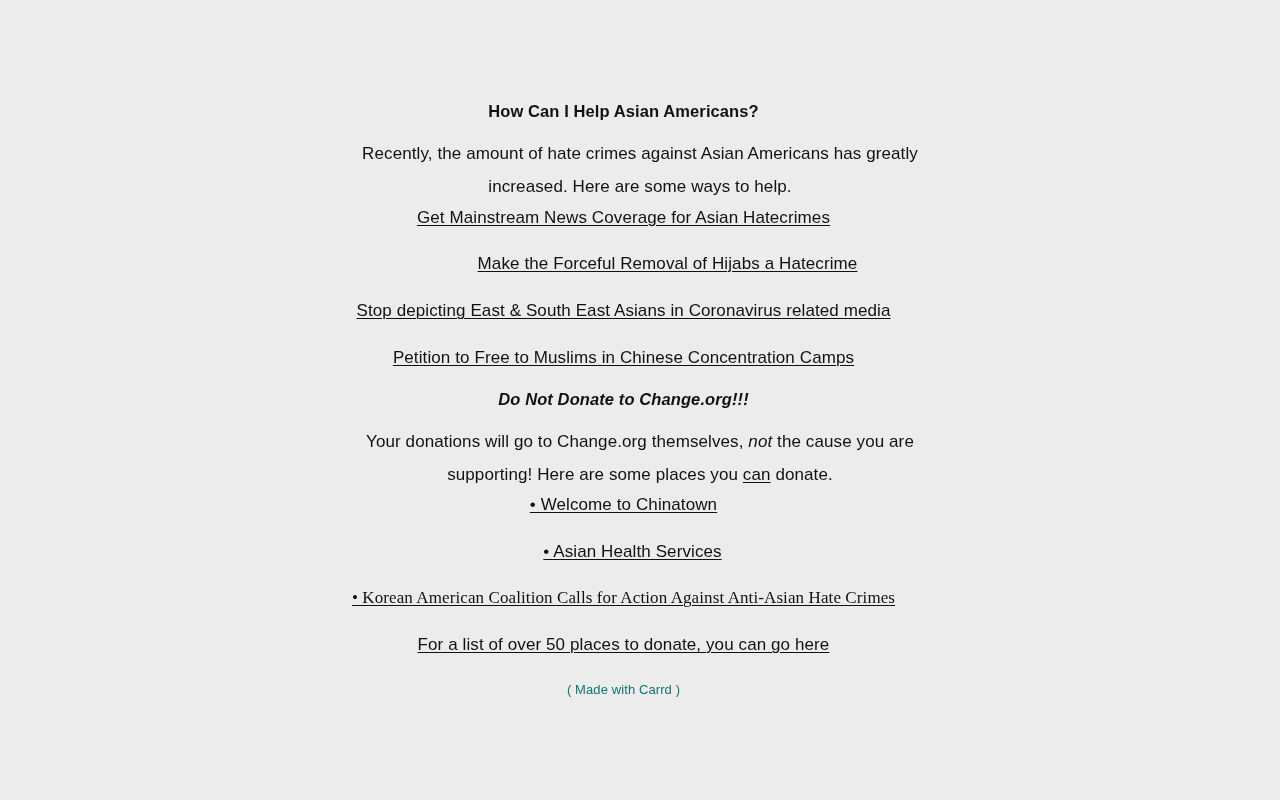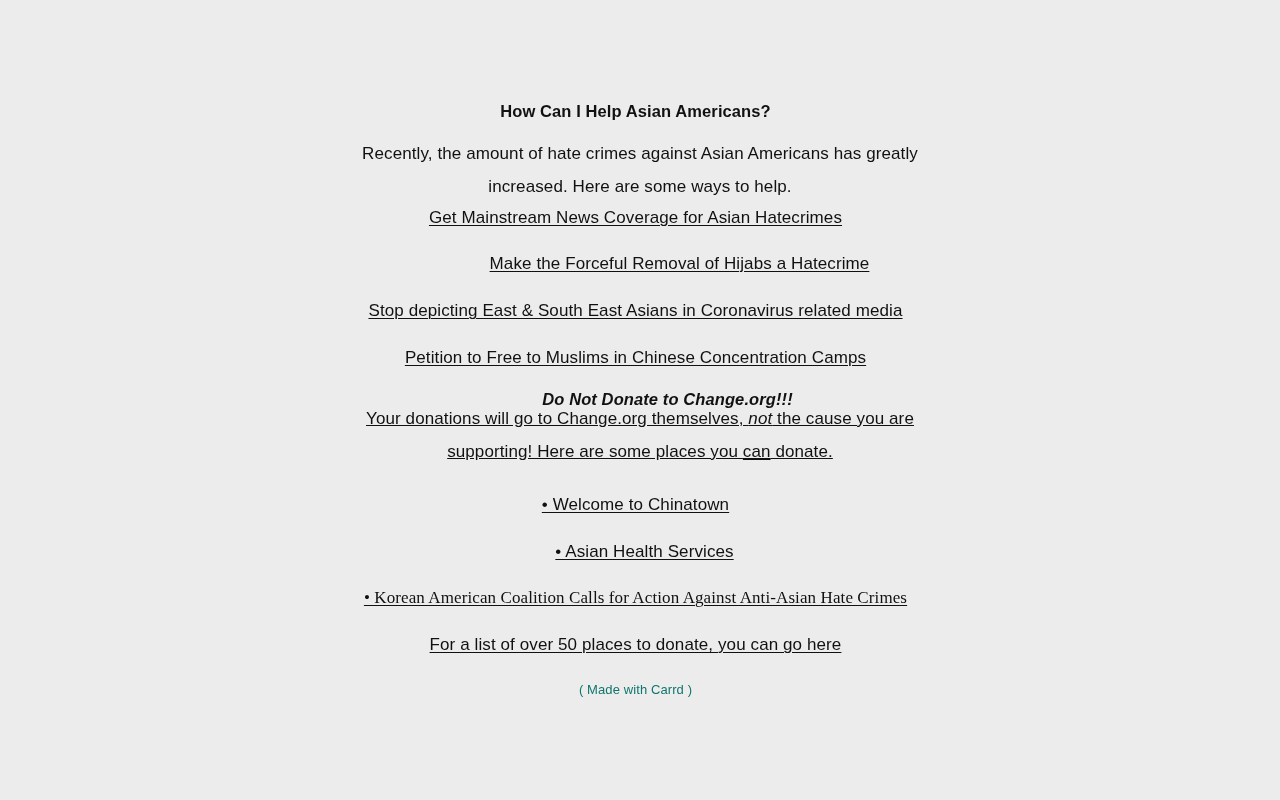--- a/index.html
+++ b/index.html
@@ -17,21 +17,21 @@
     }
     .page {
       position: absolute;
       left: 0;
       top: 0;
       width: 1280px;
       height: 800px;
     }
     .row {
       position: absolute;
-      left: 12px;
+      left: 0;
       width: 1247px;
       text-align: center;
       font-size: 17px;
       letter-spacing: 0.1px;
     }
     .title {
       font-weight: bold;
       font-size: 16.5px;
     }
     .para {
@@ -43,21 +43,20 @@
       color: #111111;
       text-decoration: underline;
       text-underline-offset: 2px;
       text-decoration-thickness: 1px;
       cursor: pointer;
     }
     .warning {
       font-weight: bold;
       font-style: italic;
       font-size: 16.5px;
-      padding-left: 32px;
     }
     .footer {
       font-size: 13px;
       color: #8a8a8a;
     }
     .footer a {
       color: #0f766e;
       text-decoration: none;
     }
   </style>
@@ -81,21 +80,21 @@
   <div class="row" style="top:301px;">
     <a class="link">Stop depicting East &amp; South East Asians in Coronavirus related media</a>
   </div>
 
   <div class="row" style="top:348px;">
     <a class="link">Petition to Free to Muslims in Chinese Concentration Camps</a>
   </div>
 
   <div class="row warning" style="top:390px;">Do Not Donate to Change.org!!!</div>
 
-  <div class="row para" style="top:402px;text-decoration:underline;"><span>Your donations will go to Change.org themselves, </span><em>not</em><span> the cause you are supporting! Here are some places you </span><a class="link">can</a><span> donate.</span></div>
+  <div class="row para" style="top:425px;"><span>Your donations will go to Change.org themselves, </span><em>not</em><span> the cause you are supporting! Here are some places you </span><a class="link">can</a><span> donate.</span></div>
 
   <div class="row" style="top:495px;">
     <a class="link">• Welcome to Chinatown</a>
   </div>
 
   <div class="row" style="top:542px;margin-left:9px;">
     <a class="link">• Asian Health Services</a>
   </div>
 
   <div class="row" style="top:588px;font-family:Liberation Serif, serif;">

